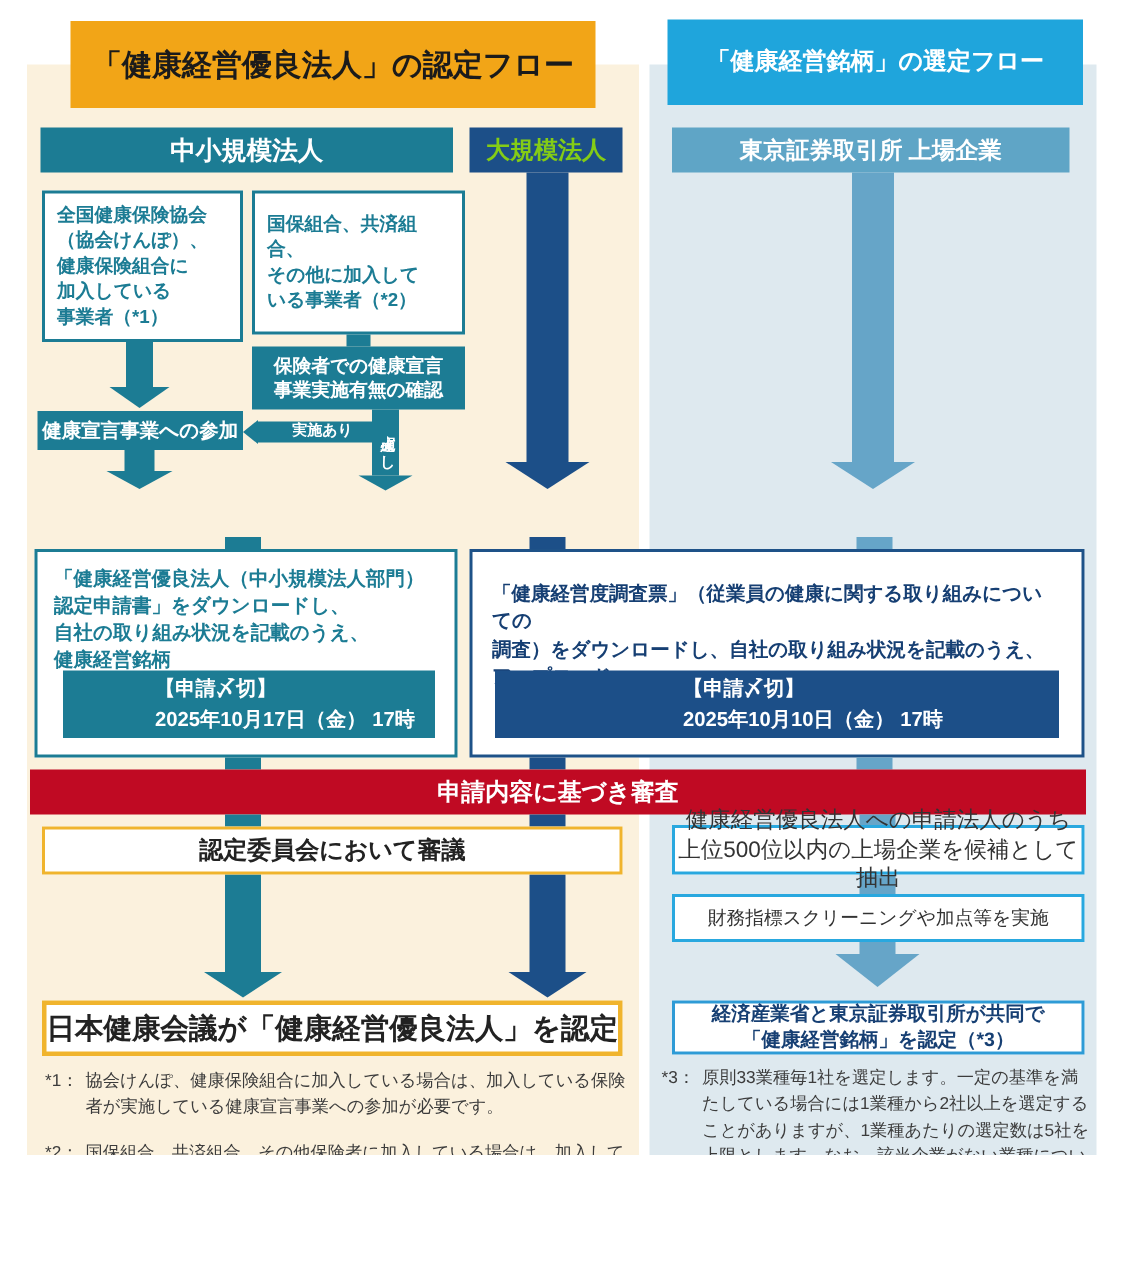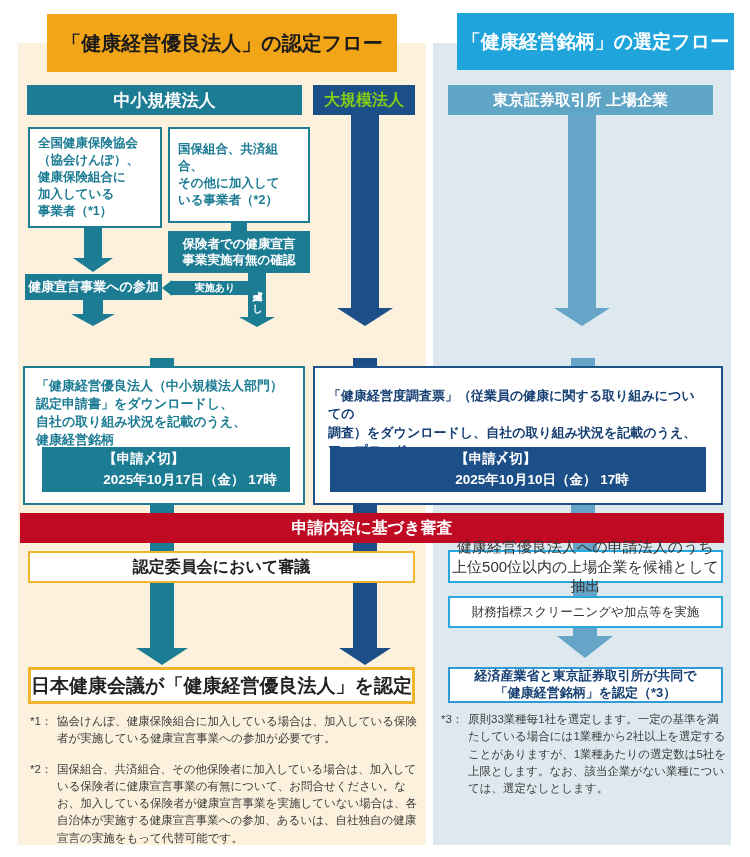--- a/index.html
+++ b/index.html
@@ -1,27 +1,27 @@
 <!DOCTYPE html>
 <html><head>
 <meta charset="utf-8">
 <style>
   * { margin:0; padding:0; box-sizing:border-box; }
   html,body { background:#ffffff; }
   body { font-family:"Liberation Sans","DejaVu Sans",sans-serif; }
-  .canvas { position:relative; width:750px; height:857px; background:#fff; overflow:hidden; }
+  .canvas { position:relative; width:750px; height:770px; background:#fff; overflow:hidden; }
   .abs { position:absolute; }
   .flex-c { display:flex; align-items:center; justify-content:center; }
   .ml { white-space:pre-line; }
   
   .panel-left  { left:18px; top:43px; width:408px; height:802px; background:#FBF1DD; }
   .panel-right { left:433px; top:43px; width:298px; height:802px; background:#DEE9EF; }
   
   .gold-header { left:47px; top:14px; width:350px; height:58px; background:#F2A517; color:#1b1b1b; font-size:20px; font-weight:bold; }
-  .blue-header { left:445px; top:13px; width:277px; height:57px; background:#1FA5DC; color:#fff; font-size:19px; font-weight:bold;margin-left:12px; }
+  .blue-header { left:445px; top:13px; width:277px; height:57px; background:#1FA5DC; color:#fff; font-size:16px; font-weight:bold; }
   .sme-header   { left:27px;  top:85px; width:275px; height:30px; background:#1C7C94; color:#fff; font-size:17px; font-weight:bold; }
   .large-header { left:313px; top:85px; width:102px; height:30px; background:#1C4F88; color:#84cc16; font-size:16px; font-weight:bold; }
   .tse-header   { left:448px; top:85px; width:265px; height:30px; background:#5FA5C6; color:#fff; font-size:15.5px; font-weight:bold; }
   
   .wbox-teal { background:#fff; border:2px solid #1C7C94; color:#1C7C94; font-weight:bold; }
   .box-kenpo  { left:28px;  top:127px; width:134px; height:101px; font-size:12.5px; line-height:1.35; padding:6px 8px; }
   .box-kokuho { left:168px; top:127px; width:142px; height:96px; font-size:12.5px; line-height:1.35; display:flex; align-items:center; padding:0 8px; }
   .tealfill { background:#1C7C94; color:#fff; font-weight:bold; }
   .box-confirm { left:168px; top:231px; width:142px; height:42px; font-size:12.5px; line-height:1.3; text-align:center; }
   .box-participate { left:25px; top:274px; width:137px; height:26px; font-size:13px; }

